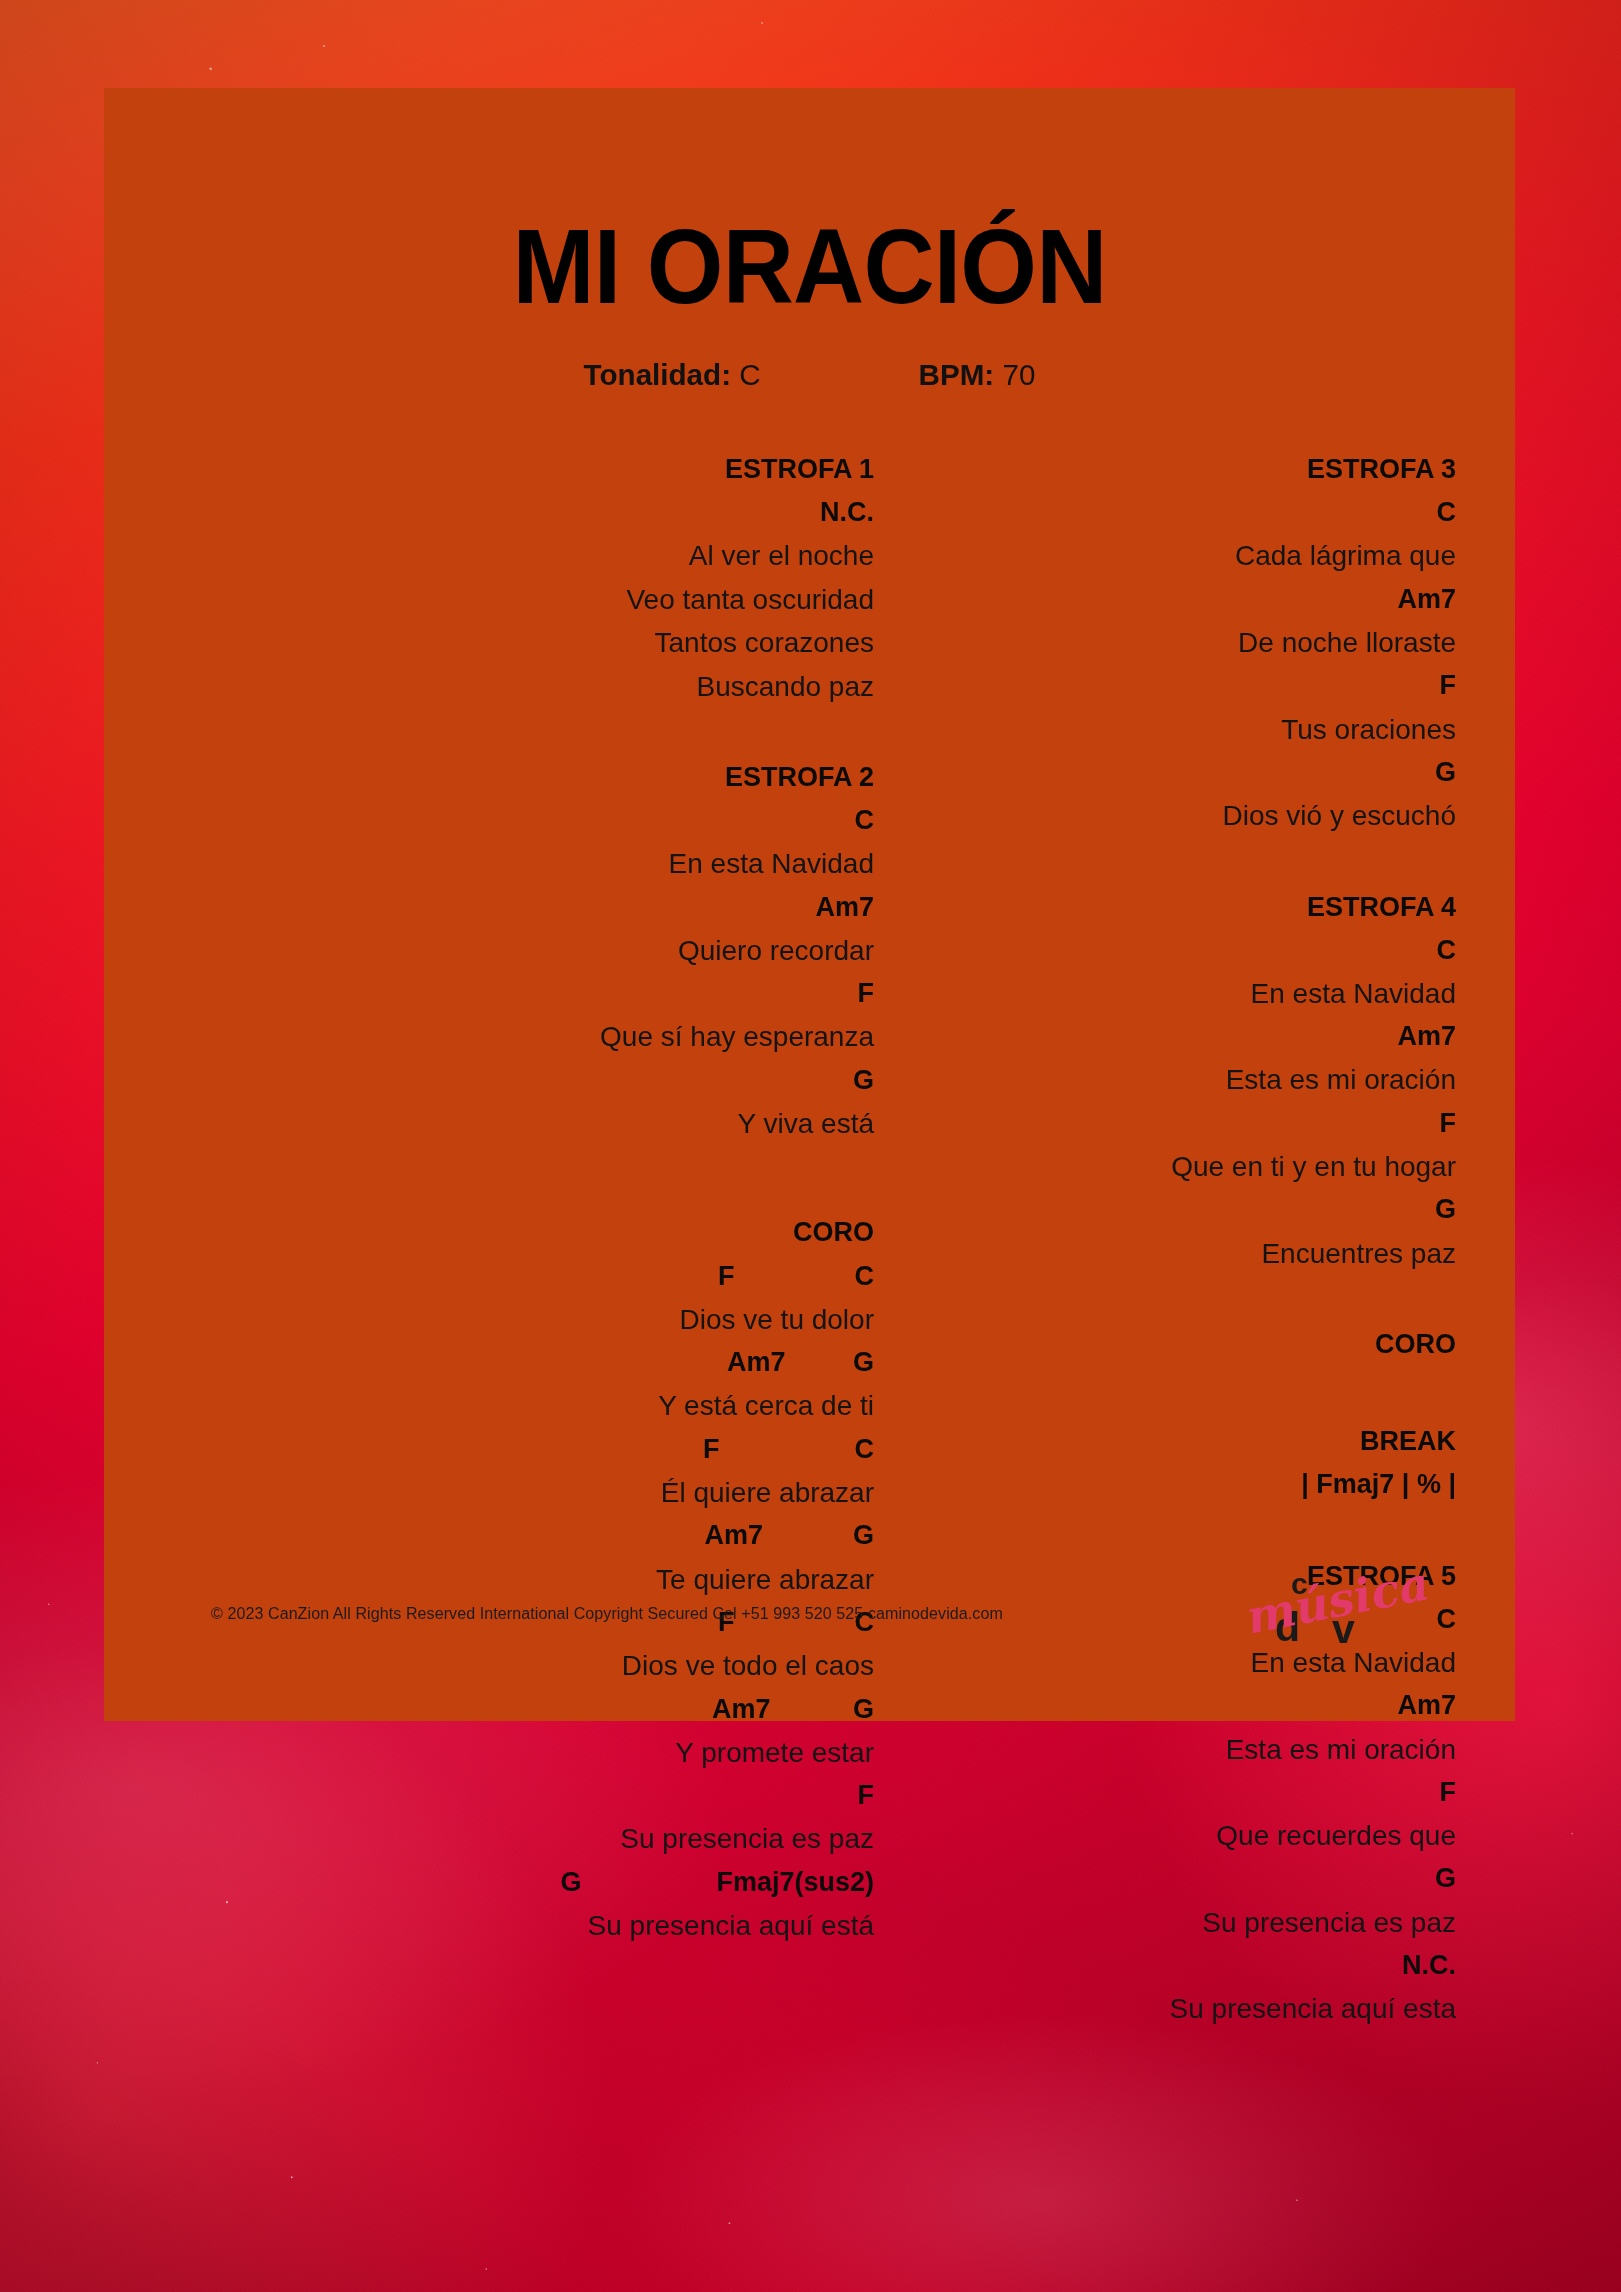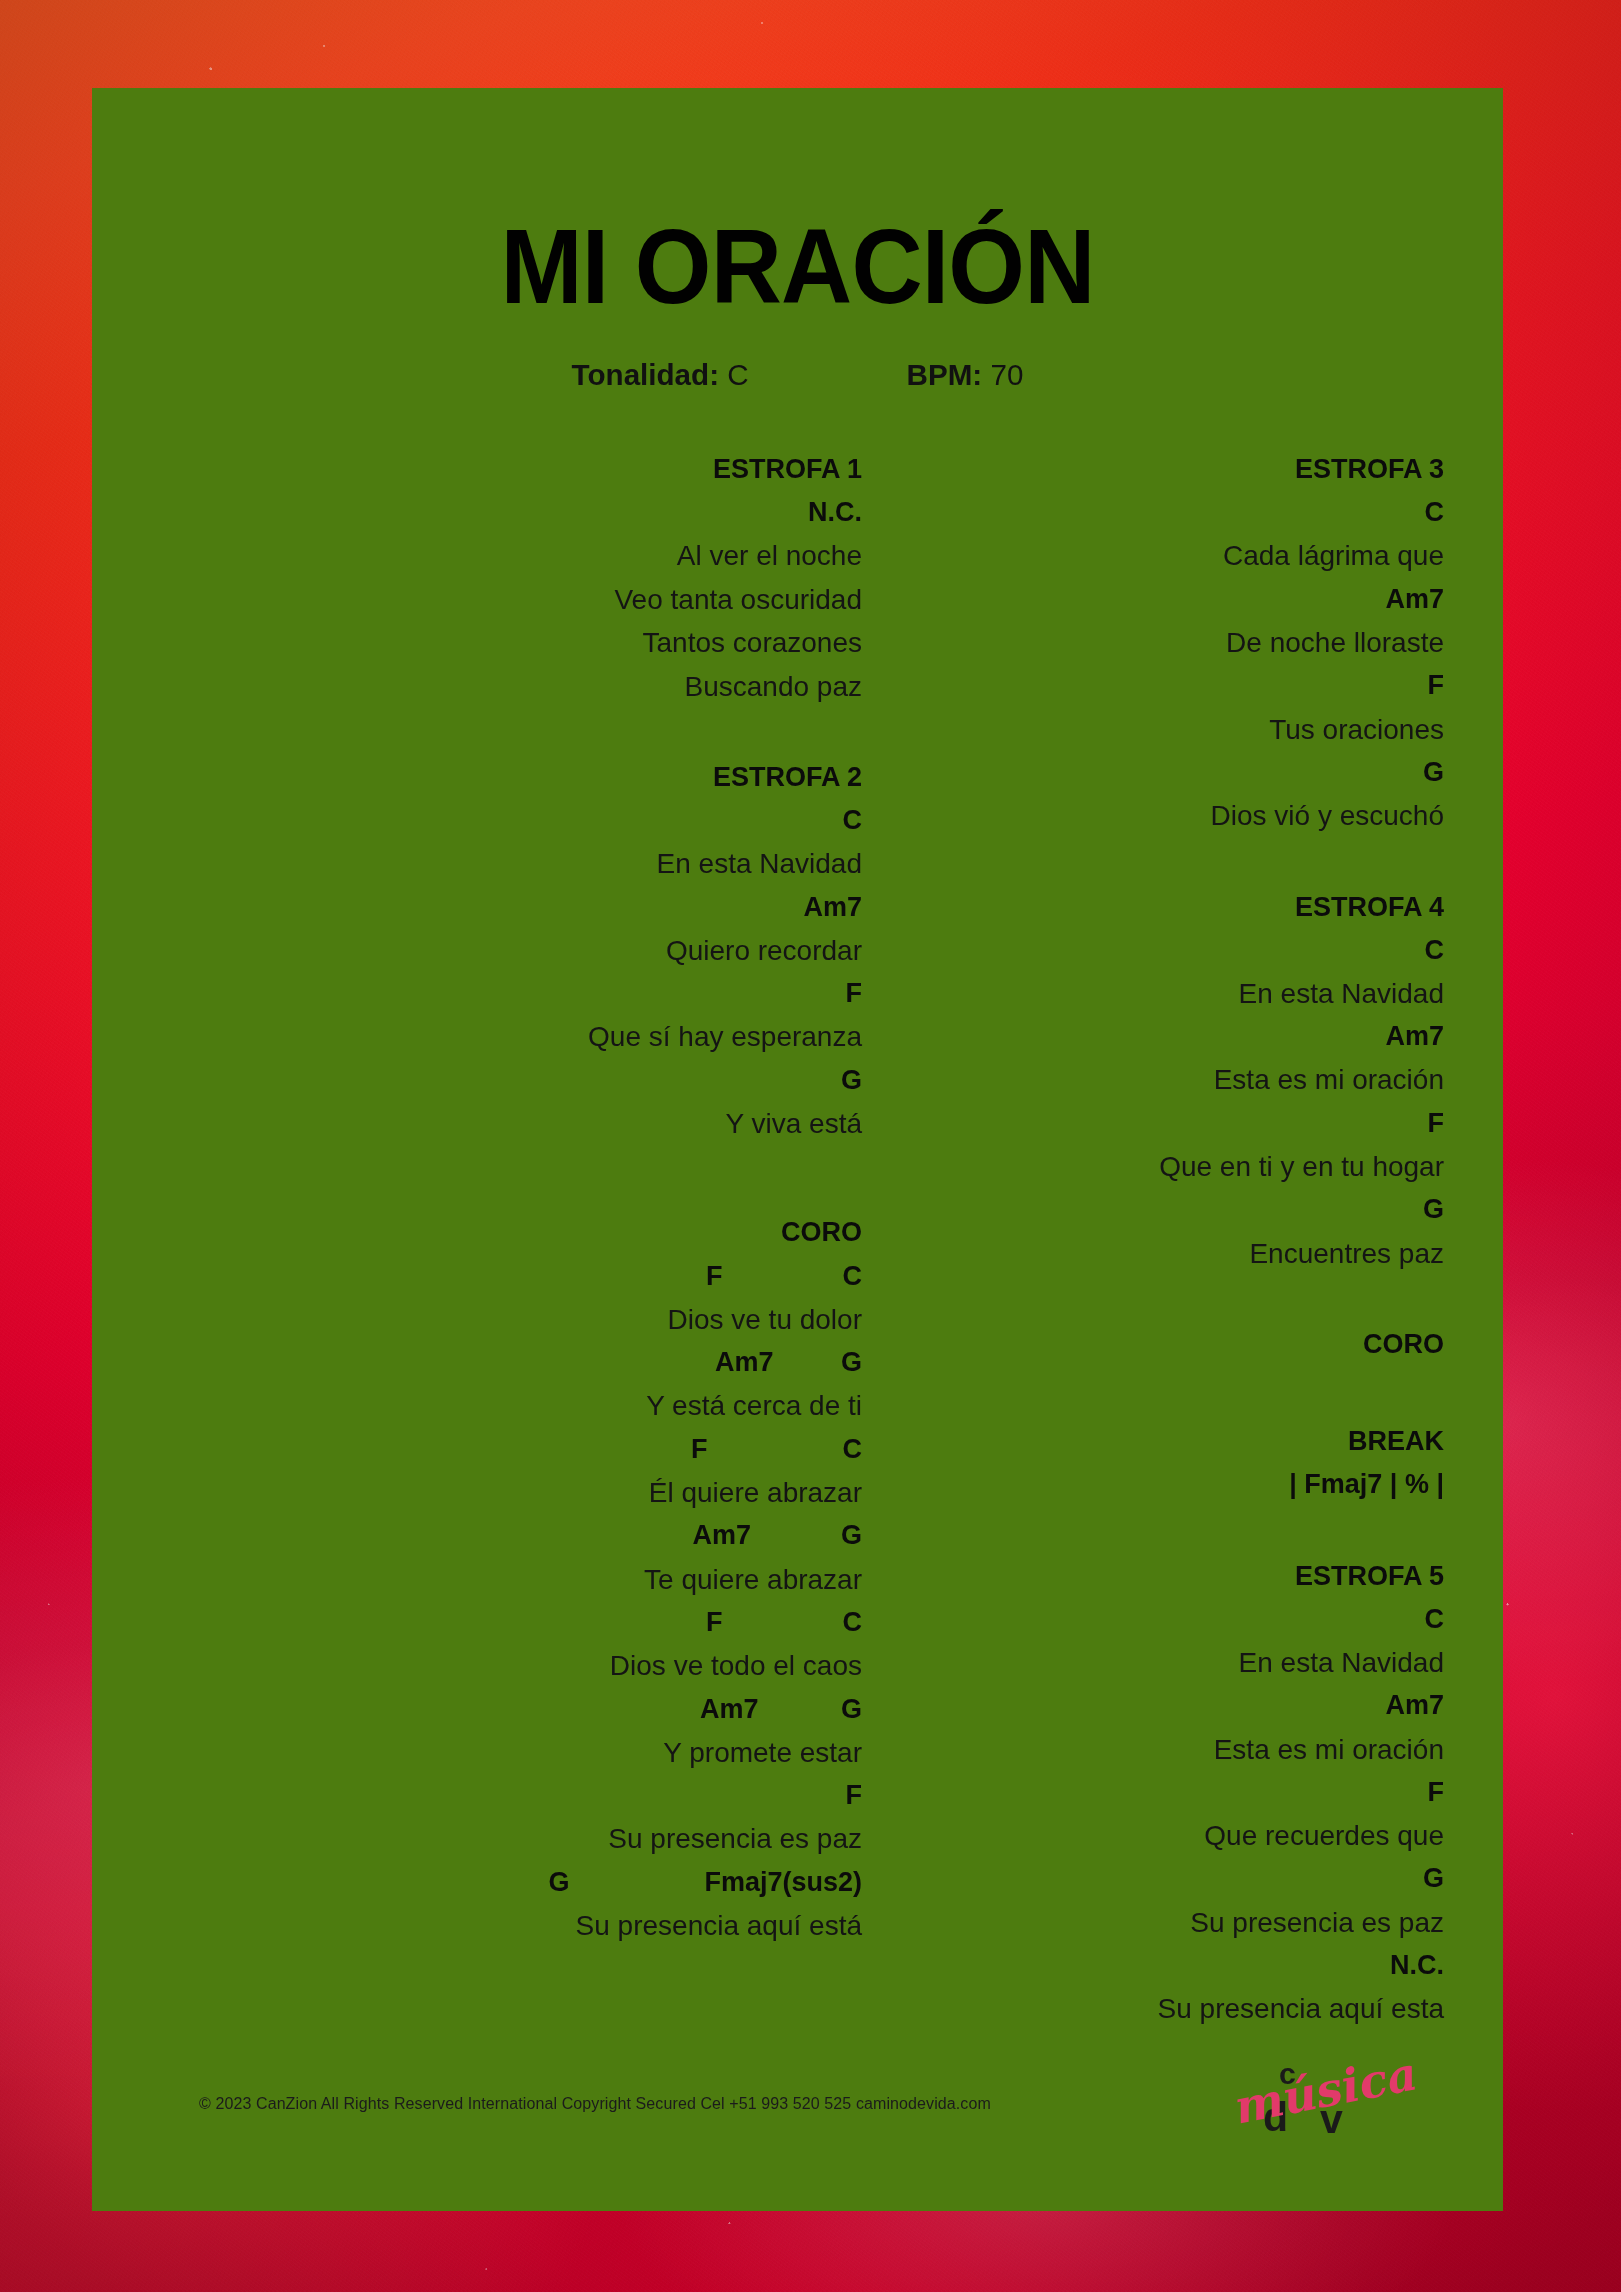--- a/index.html
+++ b/index.html
@@ -79,25 +79,25 @@
       repeating-linear-gradient(37deg, rgba(255,255,255,.09) 0 0.9px, rgba(0,0,0,0) 0.9px 2.7px),
       repeating-linear-gradient(113deg, rgba(0,0,0,.07) 0 0.9px, rgba(0,0,0,0) 0.9px 3.6px);
   }
   .bg-vignette {
     background: radial-gradient(ellipse 78% 70% at 50% 42%, rgba(0,0,0,0) 52%, rgba(90,0,15,.30) 100%);
   }
 
   
   #sheet {
     position: absolute;
-    left: 92px;
+    left: 104px;
     top: 88px;
     width: 1411px;
-    height: 2123px;
-    background: #4d7c0f;
+    height: 1633px;
+    background: #c2410c;
     z-index: 2;
   }
 
   
   .title {
     margin: 0;
     padding-top: 125px;
     text-align: center;
     font-size: 106px;
     line-height: 1;

